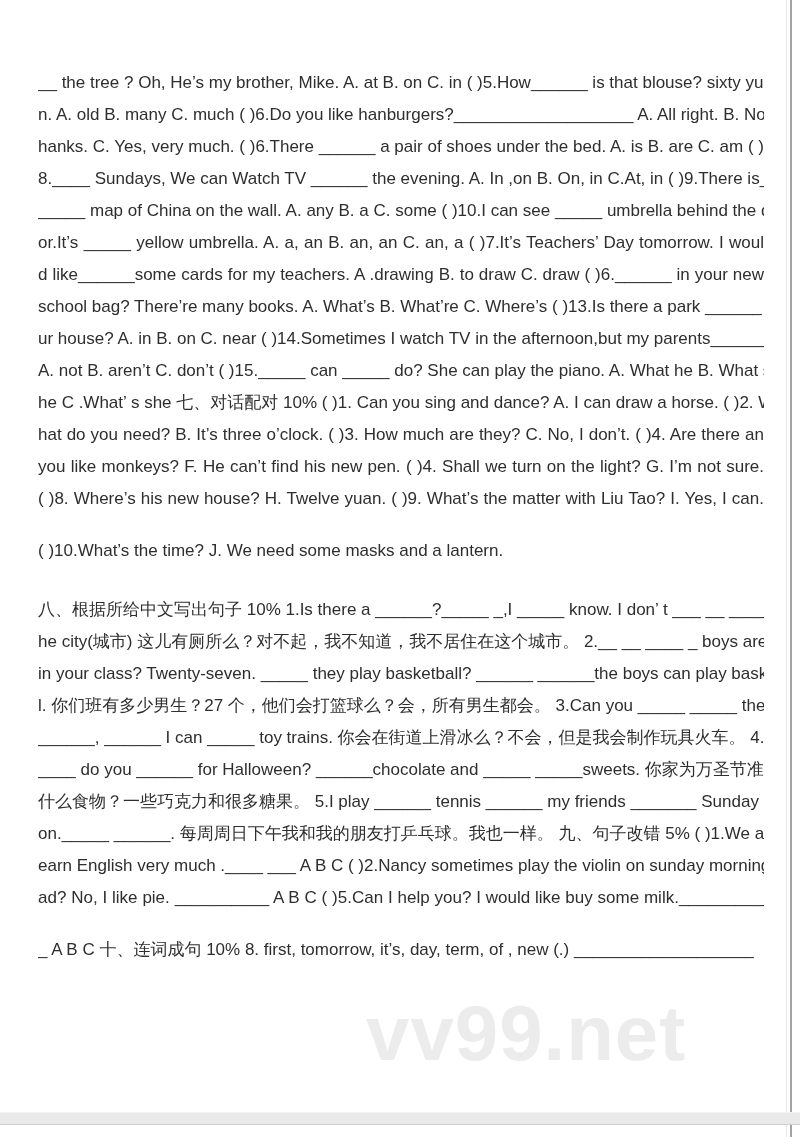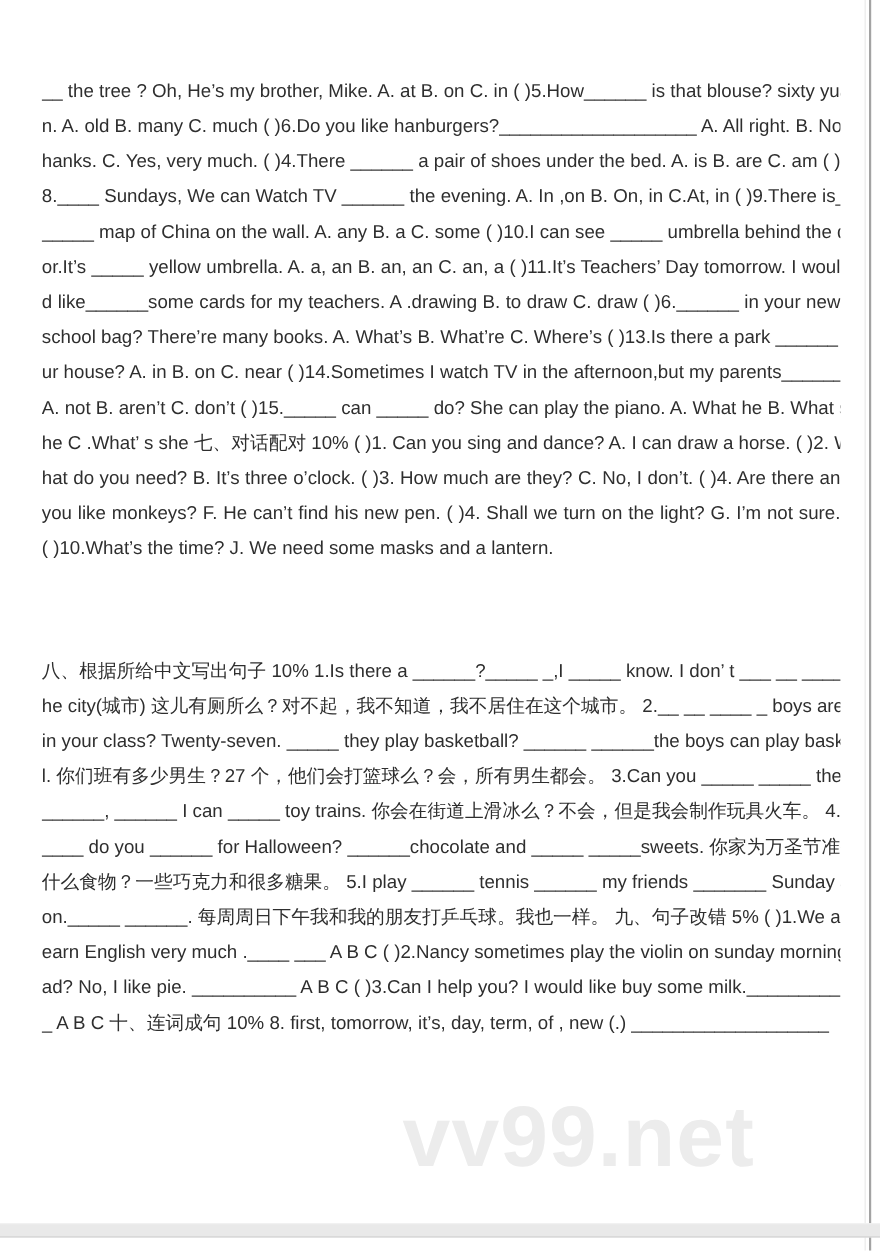--- a/index.html
+++ b/index.html
@@ -31,20 +31,21 @@
   .line {
     text-align: justify;
     text-align-last: justify;
     height: 32px;
     overflow: hidden;
     white-space: nowrap;
   }
   .line.noj {
     text-align: left;
     text-align-last: left;
+    margin-top: 20px;
   }
   .watermark {
     position: absolute;
     left: 366px;
     top: 988px;
     font-size: 78px;
     font-weight: bold;
     color: #ececec;
     letter-spacing: 1px;
     user-select: none;
@@ -77,45 +78,46 @@
   }
 </style>
 </head>
 <body>
 
 <div class="page">
 
   <div class="textblock para1">
     <div class="line">__ the tree ? Oh, He’s my brother, Mike. A. at B. on C. in ( )5.How______ is that blouse? sixty yua</div>
     <div class="line">n. A. old B. many C. much ( )6.Do you like hanburgers?___________________ A. All right. B. No, t</div>
-    <div class="line">hanks. C. Yes, very much. ( )4.There ______ a pair of shoes under the bed. A. is B. are C. am ( )</div>
+    <div class="line">hanks. C. Yes, very much. ( )6.There ______ a pair of shoes under the bed. A. is B. are C. am ( )</div>
     <div class="line">8.____ Sundays, We can Watch TV ______ the evening. A. In ,on B. On, in C.At, in ( )9.There is__</div>
     <div class="line">_____ map of China on the wall. A. any B. a C. some ( )10.I can see _____ umbrella behind the do</div>
-    <div class="line">or.It’s _____ yellow umbrella. A. a, an B. an, an C. an, a ( )11.It’s Teachers’ Day tomorrow. I woul</div>
+    <div class="line">or.It’s _____ yellow umbrella. A. a, an B. an, an C. an, a ( )7.It’s Teachers’ Day tomorrow. I woul</div>
     <div class="line">d like______some cards for my teachers. A .drawing B. to draw C. draw ( )6.______ in your new</div>
     <div class="line">school bag? There’re many books. A. What’s B. What’re C. Where’s ( )13.Is there a park ______ yo</div>
     <div class="line">ur house? A. in B. on C. near ( )14.Sometimes I watch TV in the afternoon,but my parents______.</div>
     <div class="line">A. not B. aren’t C. don’t ( )15._____ can _____ do? She can play the piano. A. What he B. What s</div>
     <div class="line">he C .What’ s she 七、对话配对 10% ( )1. Can you sing and dance? A. I can draw a horse. ( )2. W</div>
     <div class="line">hat do you need? B. It’s three o’clock. ( )3. How much are they? C. No, I don’t. ( )4. Are there an</div>
     <div class="line">you like monkeys? F. He can’t find his new pen. ( )4. Shall we turn on the light? G. I’m not sure.</div>
+    <div class="line">( )8. Where’s his new house? H. Twelve yuan. ( )9. What’s the matter with Liu Tao? I. Yes, I can.</div>
     <div class="line noj">( )10.What’s the time? J. We need some masks and a lantern.</div>
   </div>
 
   <div class="textblock para2">
     <div class="line">八、根据所给中文写出句子 10% 1.Is there a ______?_____ _,I _____ know. I don’ t ___ __ _____ t</div>
     <div class="line">he city(城市) 这儿有厕所么？对不起，我不知道，我不居住在这个城市。 2.__ __ ____ _ boys are there</div>
     <div class="line">in your class? Twenty-seven. _____ they play basketball? ______ ______the boys can play basketbal</div>
     <div class="line">l. 你们班有多少男生？27 个，他们会打篮球么？会，所有男生都会。 3.Can you _____ _____ the street?</div>
     <div class="line">______, ______ I can _____ toy trains. 你会在街道上滑冰么？不会，但是我会制作玩具火车。 4.What _</div>
     <div class="line">____ do you ______ for Halloween? ______chocolate and _____ _____sweets. 你家为万圣节准备一些</div>
     <div class="line">什么食物？一些巧克力和很多糖果。 5.I play ______ tennis ______ my friends _______ Sunday afterno</div>
     <div class="line">on._____ ______. 每周周日下午我和我的朋友打乒乓球。我也一样。 九、句子改错 5% ( )1.We all like l</div>
     <div class="line">earn English very much .____ ___ A B C ( )2.Nancy sometimes play the violin on sunday morning.</div>
-    <div class="line">ad? No, I like pie. __________ A B C ( )3.Can I help you? I would like buy some milk._________</div>
+    <div class="line">ad? No, I like pie. __________ A B C ( )5.Can I help you? I would like buy some milk._________</div>
     <div class="line noj">_ A B C 十、连词成句 10% 8. first, tomorrow, it’s, day, term, of , new (.) ___________________</div>
   </div>
 
   <div class="watermark">vv99.net</div>
 
   <div class="page-edge"></div>
   <div class="scroll-line"></div>
   <div class="page-separator"></div>
 
 </div>

